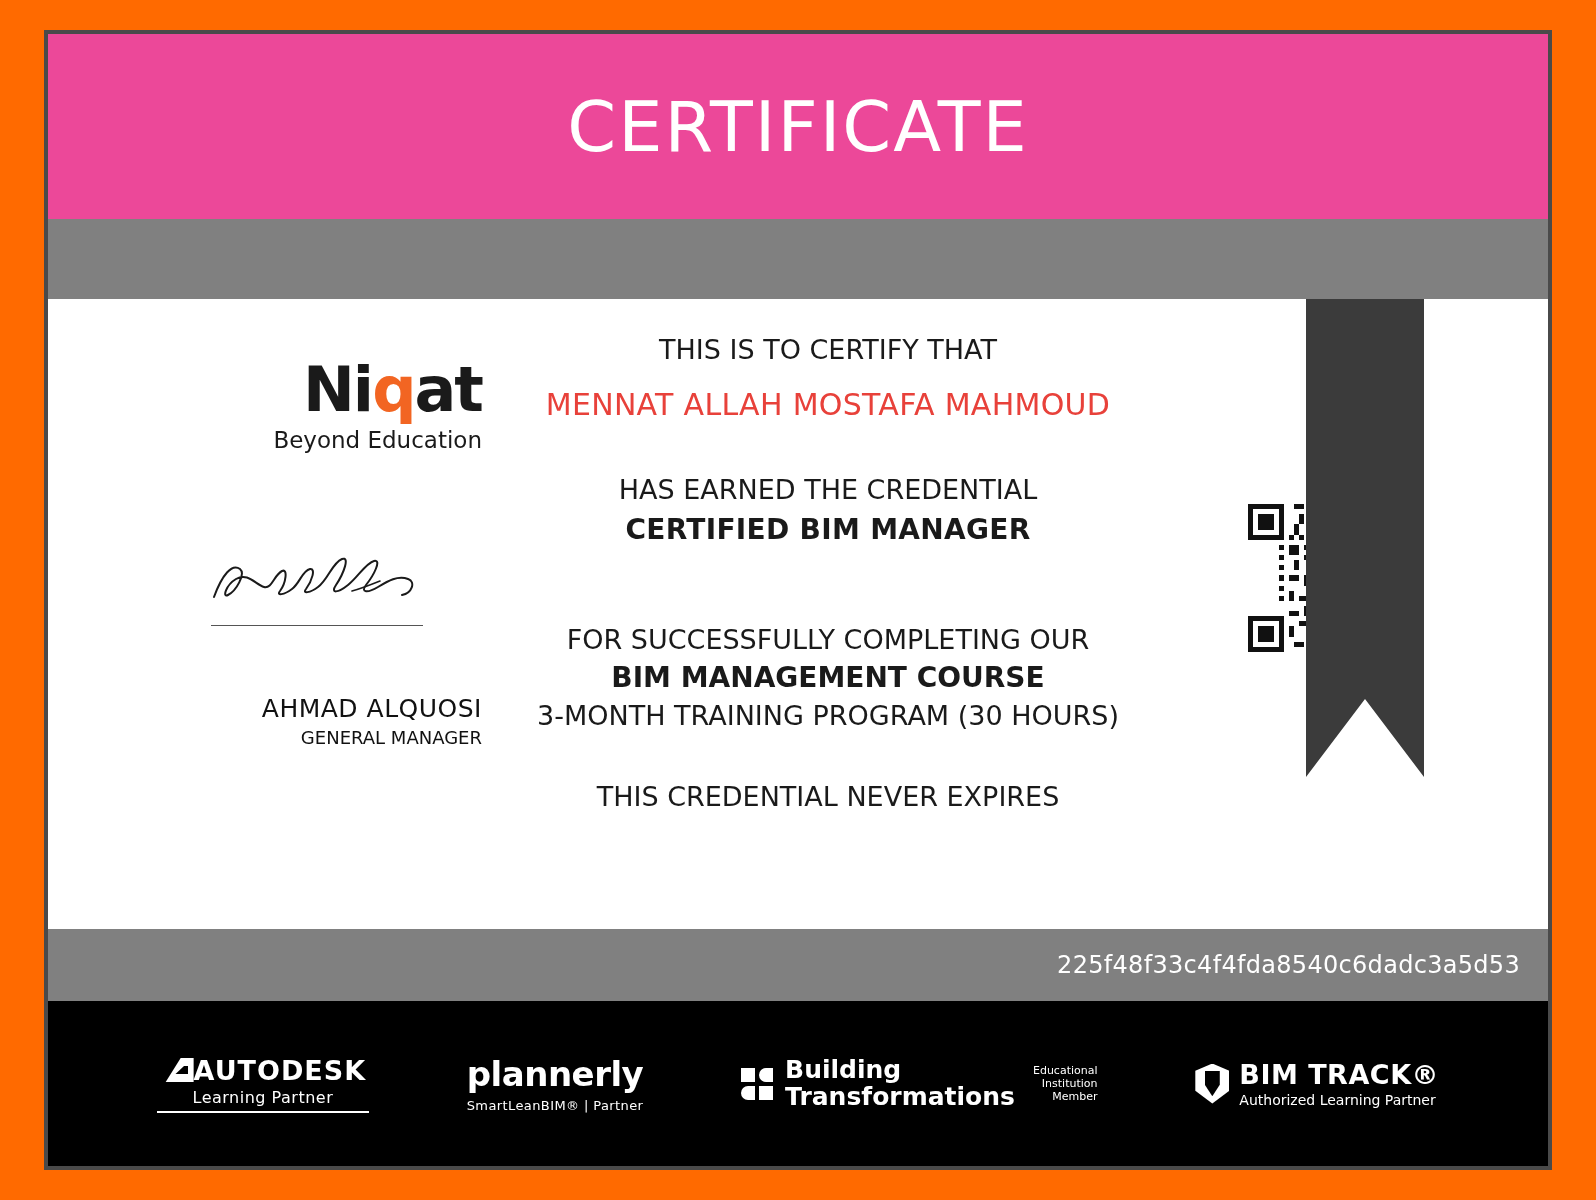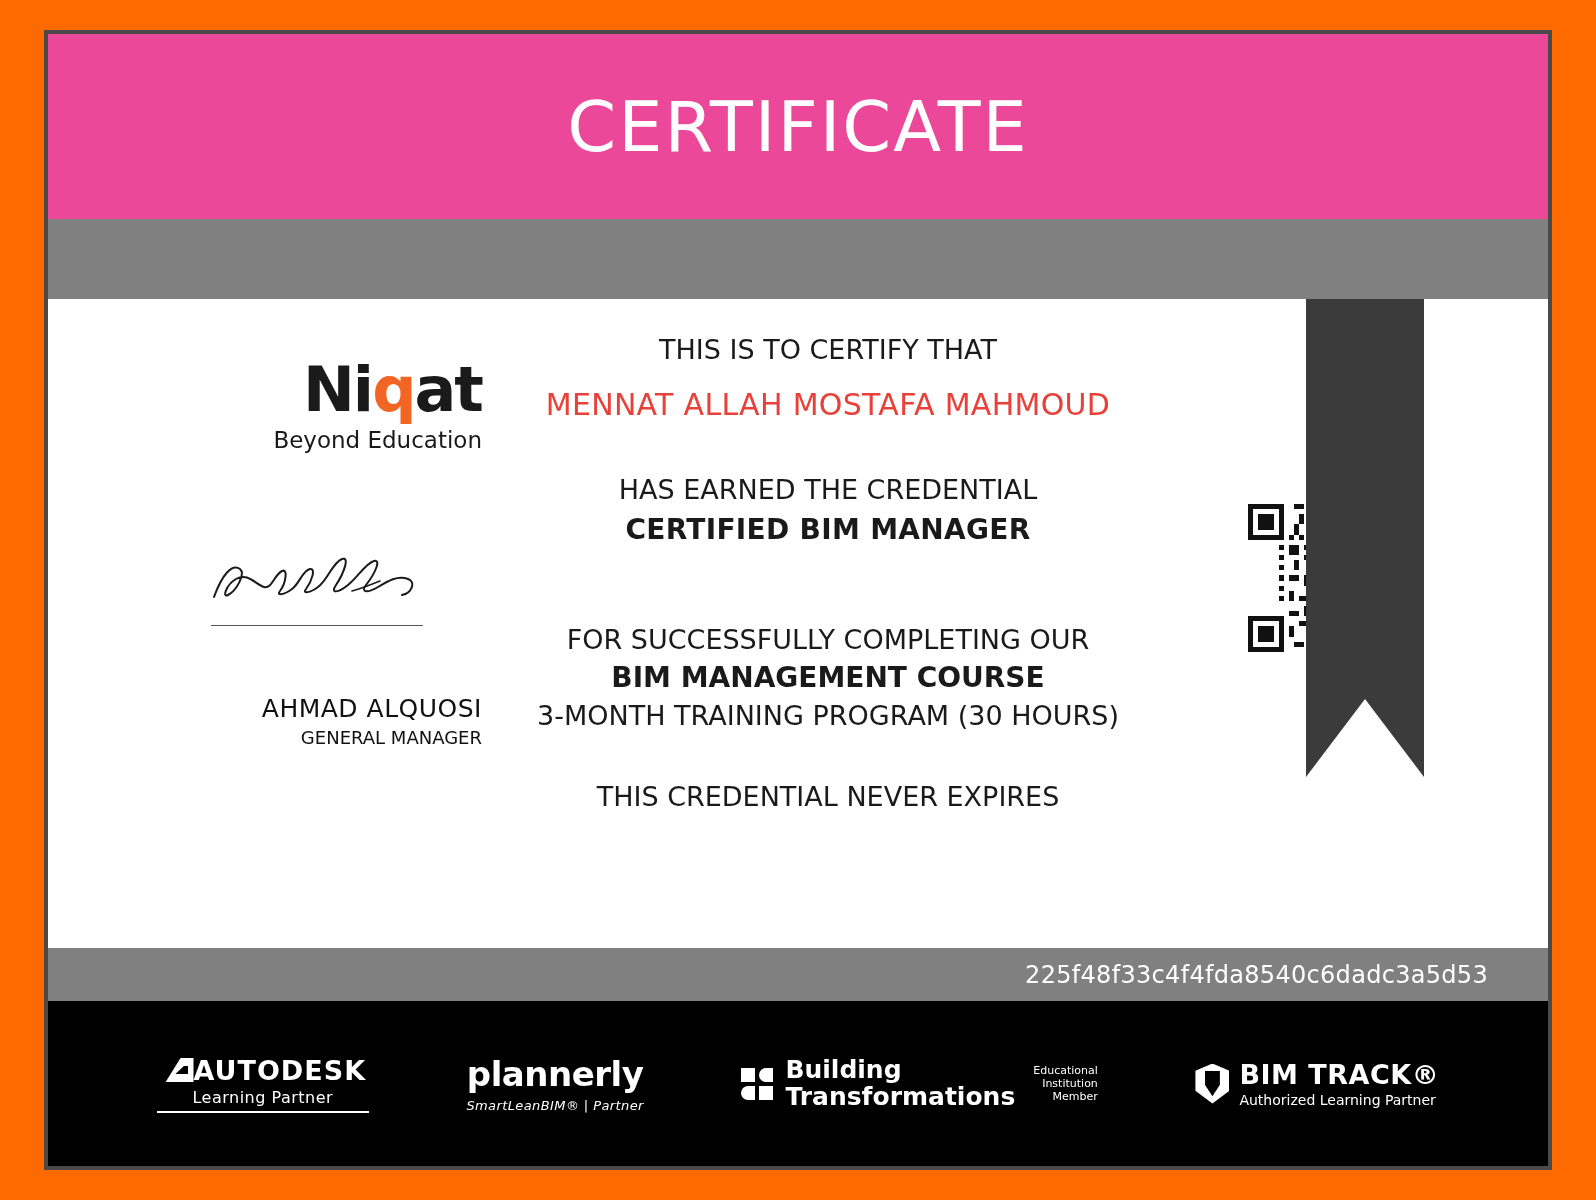--- a/index.html
+++ b/index.html
@@ -53,27 +53,27 @@
     flex: 0 0 auto;
   }
   
   .body-white {
     background: #ffffff;
     flex: 1 1 auto;
     position: relative;
   }
   
   .gray-band-bottom {
-    height: 53px;
+    height: 72px;
     background: #808080;
     flex: 0 0 auto;
     display: flex;
     align-items: center;
     justify-content: flex-end;
-    padding-right: 60px;
+    padding-right: 28px;
   }
   .serial {
     color: #ffffff;
     font-size: 24px;
     font-family: "DejaVu Sans", sans-serif;
     letter-spacing: 0.3px;
   }
   
   .footer-band {
     height: 165px;
@@ -243,21 +243,21 @@
   .certiport-name { font-size: 19px; letter-spacing: 4px; font-weight:700; }
   .certiport-sub1 { font-size: 7px; letter-spacing: 1px; margin-top:2px; }
   .certiport-strip {
     margin-top: 8px;
     background:#fff; color:#000;
     font-size: 10px; font-weight:700;
     letter-spacing: 0.6px;
     padding: 3px 6px;
   }
   .plannerly-name { font-size: 34px; font-weight: 700; letter-spacing: -0.5px; }
-  .plannerly-sub { font-size: 13px; margin-top: 4px; letter-spacing:0.4px;font-style:italic; }
+  .plannerly-sub { font-size: 13px; margin-top: 4px; letter-spacing:0.4px; }
 
   .building-row { display:flex; align-items:center; gap:12px; }
   .building-mark { display:flex; flex-direction:column; gap:4px; }
   .bm-r { display:flex; gap:4px; }
   .bm-sq { width:14px; height:14px; background:#fff; }
   .bm-sq.round { border-radius: 50% 0 0 50%; }
   .building-text { line-height: 1.05; }
   .building-t1 { font-size: 25px; font-weight:700; }
   .building-t2 { font-size: 25px; font-weight:700; }
   .building-edu { font-size: 11px; line-height:1.2; text-align:right; margin-left: 6px;}

